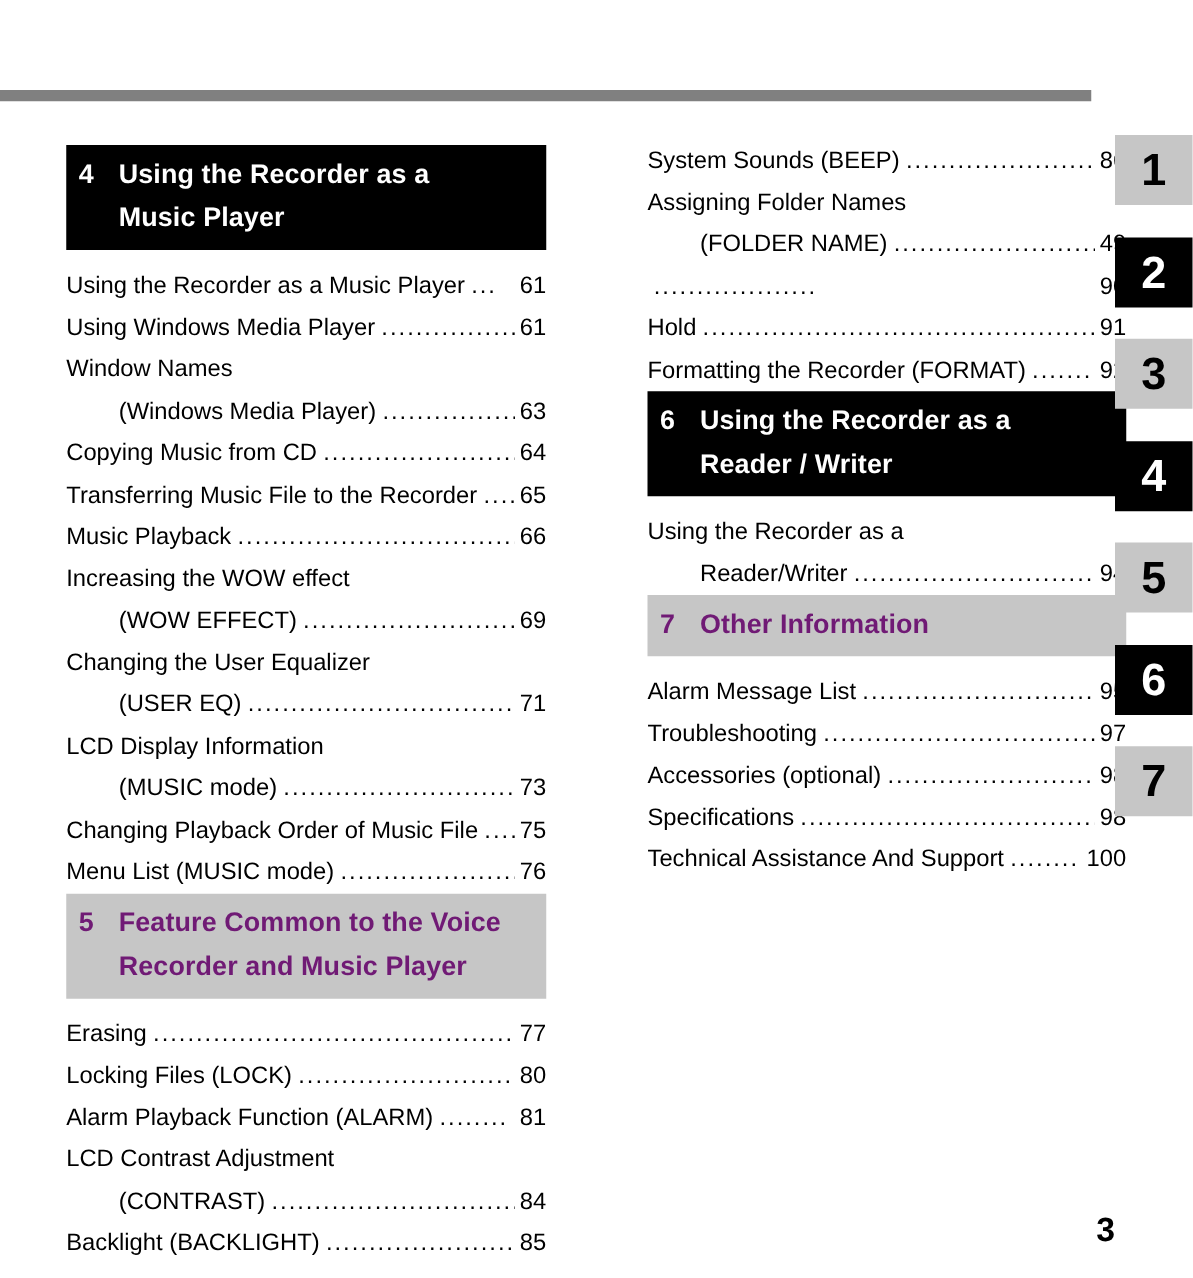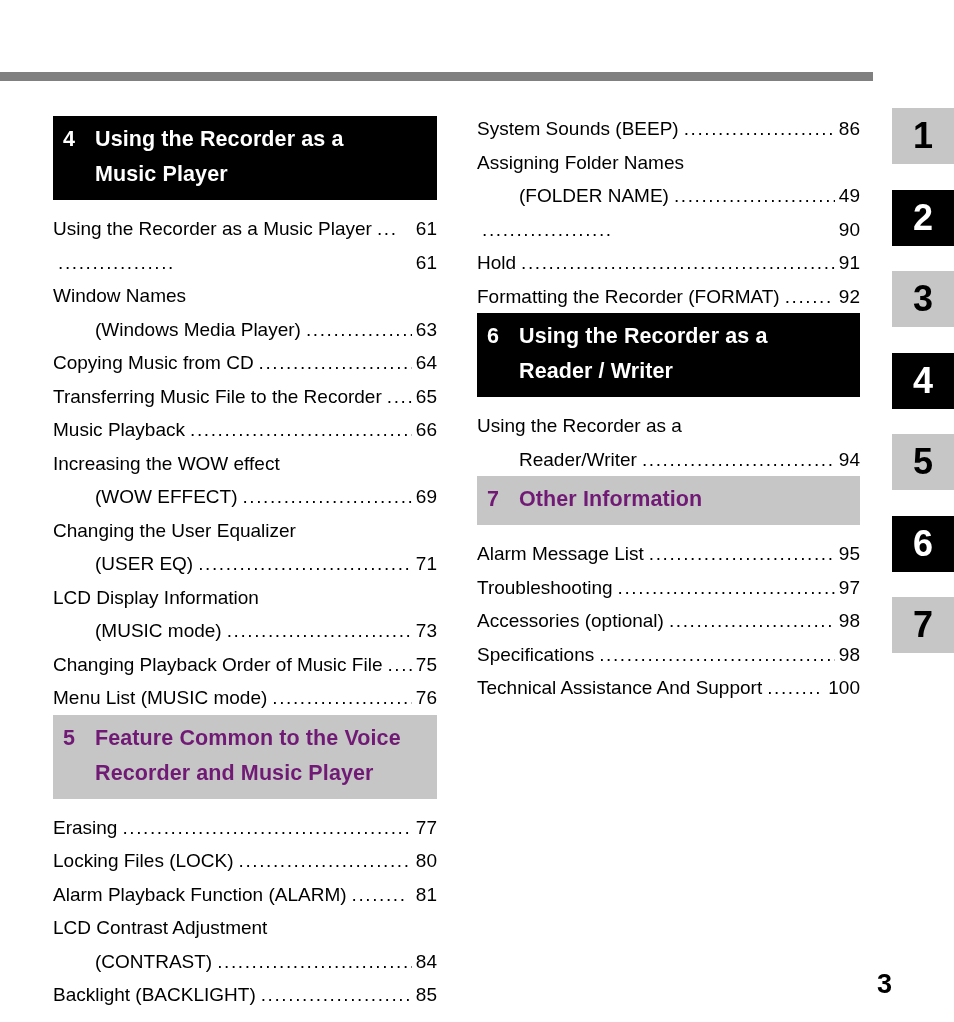--- a/index.html
+++ b/index.html
@@ -28,21 +28,21 @@
 
   
   #col-left {
     position: absolute;
     left: 53px;
     top: 116px;
     width: 384px;
   }
   #col-right {
     position: absolute;
-    left: 477px;
+    left: 518px;
     top: 112px;
     width: 383px;
   }
 
   
   .chapter-head {
     font-size: 21.5px;
     font-weight: bold;
     line-height: 35px;
     padding: 6px 0 8px 0;
@@ -148,21 +148,21 @@
 
 <div id="top-rule"></div>
 
 <div id="col-left">
     <div class="chapter-head dark">
       <span class="ch-line"><span class="ch-num">4</span><span>Using the Recorder as a</span></span>
       <span class="ch-line"><span class="ch-indent"></span><span>Music Player</span></span>
     </div>
     <div class="toc-group">
       <div class="toc-line"><span class="toc-title">Using the Recorder as a Music Player</span><span class="toc-gap"></span><span class="toc-leader">...</span><span class="toc-page">61</span></div>
-      <div class="toc-line"><span class="toc-gap"></span><span class="toc-leader">.................</span><span class="toc-page">61</span></div>
+      <div class="toc-line"><span class="toc-title">Using Windows Media Player</span><span class="toc-gap"></span><span class="toc-leader">.................</span><span class="toc-page">61</span></div>
       <div class="toc-line nopage"><span class="toc-title">Window Names</span></div>
       <div class="toc-line indented"><span class="toc-title">(Windows Media Player)</span><span class="toc-gap"></span><span class="toc-leader">...................</span><span class="toc-page">63</span></div>
       <div class="toc-line"><span class="toc-title">Copying Music from CD</span><span class="toc-gap"></span><span class="toc-leader">..........................</span><span class="toc-page">64</span></div>
       <div class="toc-line"><span class="toc-title">Transferring Music File to the Recorder</span><span class="toc-gap"></span><span class="toc-leader">....</span><span class="toc-page">65</span></div>
       <div class="toc-line"><span class="toc-title">Music Playback</span><span class="toc-gap"></span><span class="toc-leader">........................................</span><span class="toc-page">66</span></div>
       <div class="toc-line nopage"><span class="toc-title">Increasing the WOW effect</span></div>
       <div class="toc-line indented"><span class="toc-title">(WOW EFFECT)</span><span class="toc-gap"></span><span class="toc-leader">................................</span><span class="toc-page">69</span></div>
       <div class="toc-line nopage"><span class="toc-title">Changing the User Equalizer</span></div>
       <div class="toc-line indented"><span class="toc-title">(USER EQ)</span><span class="toc-gap"></span><span class="toc-leader">........................................</span><span class="toc-page">71</span></div>
       <div class="toc-line nopage"><span class="toc-title">LCD Display Information</span></div>

